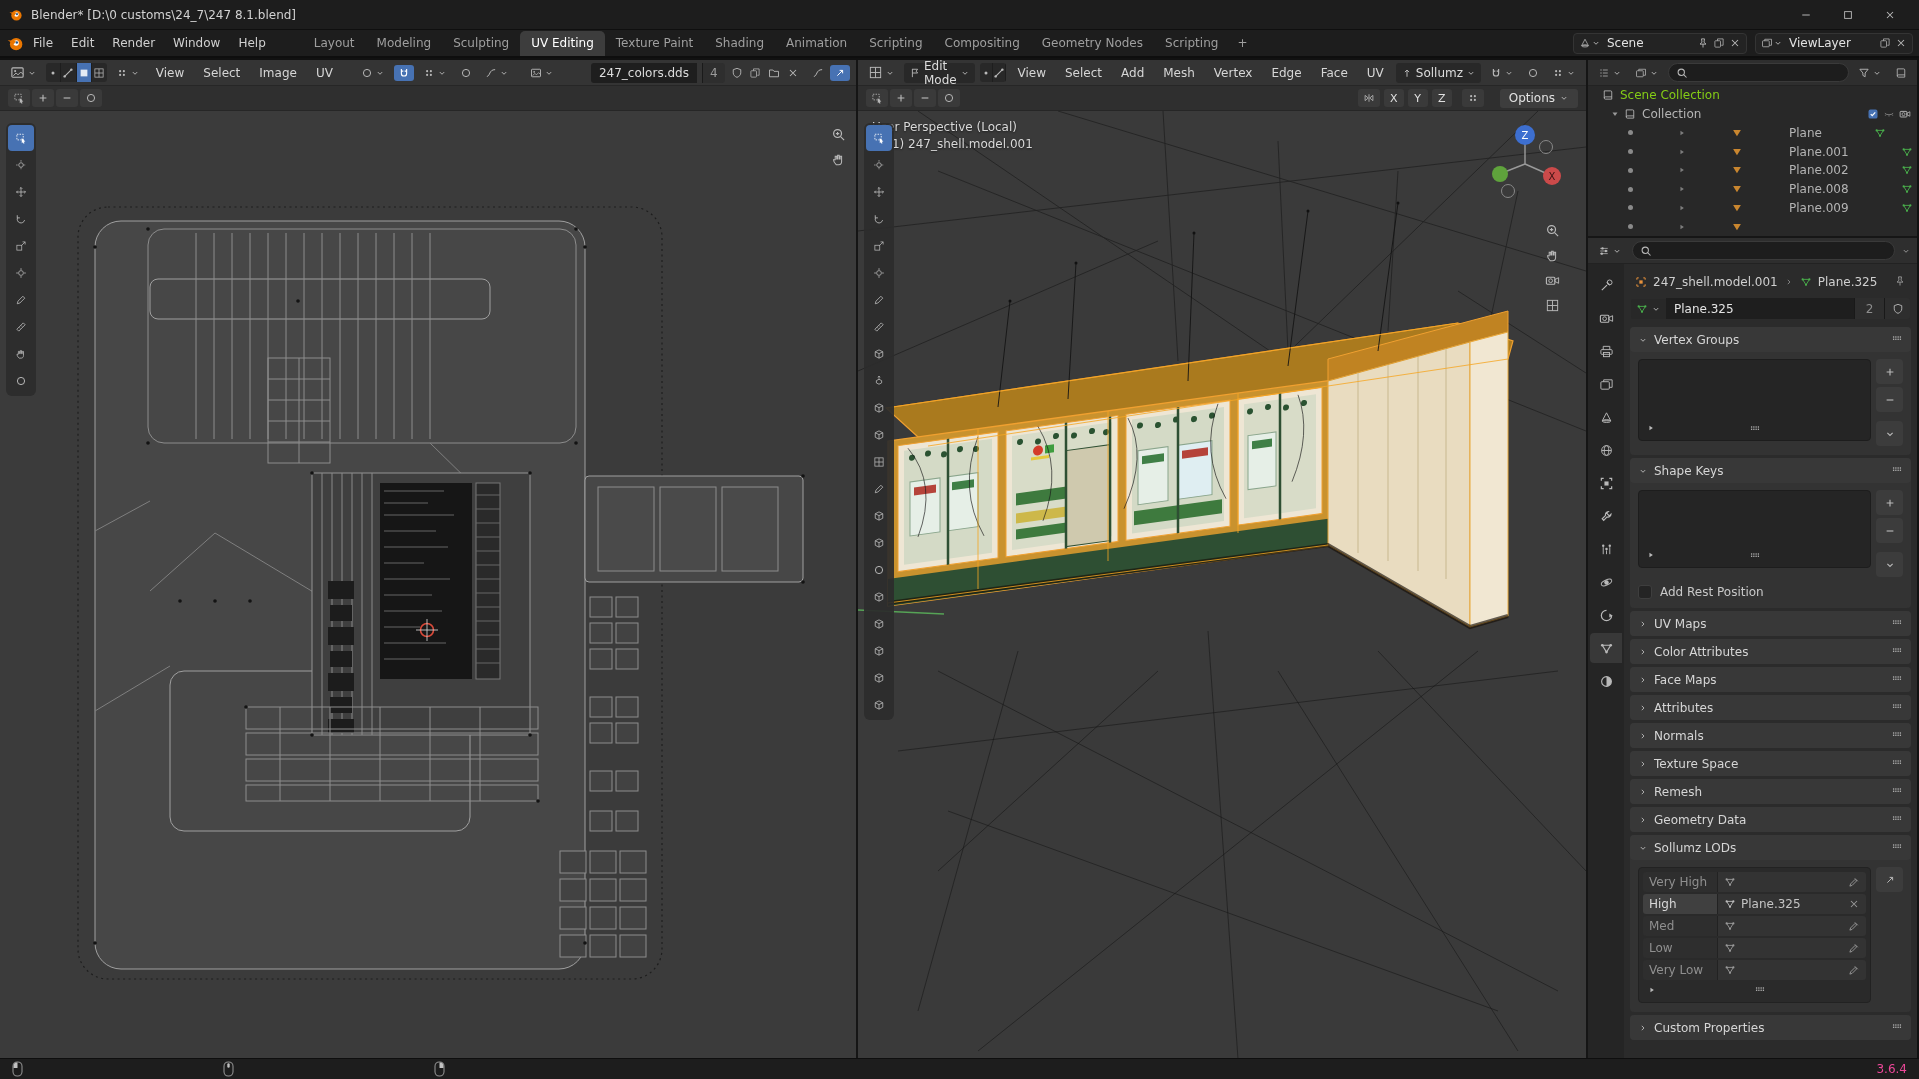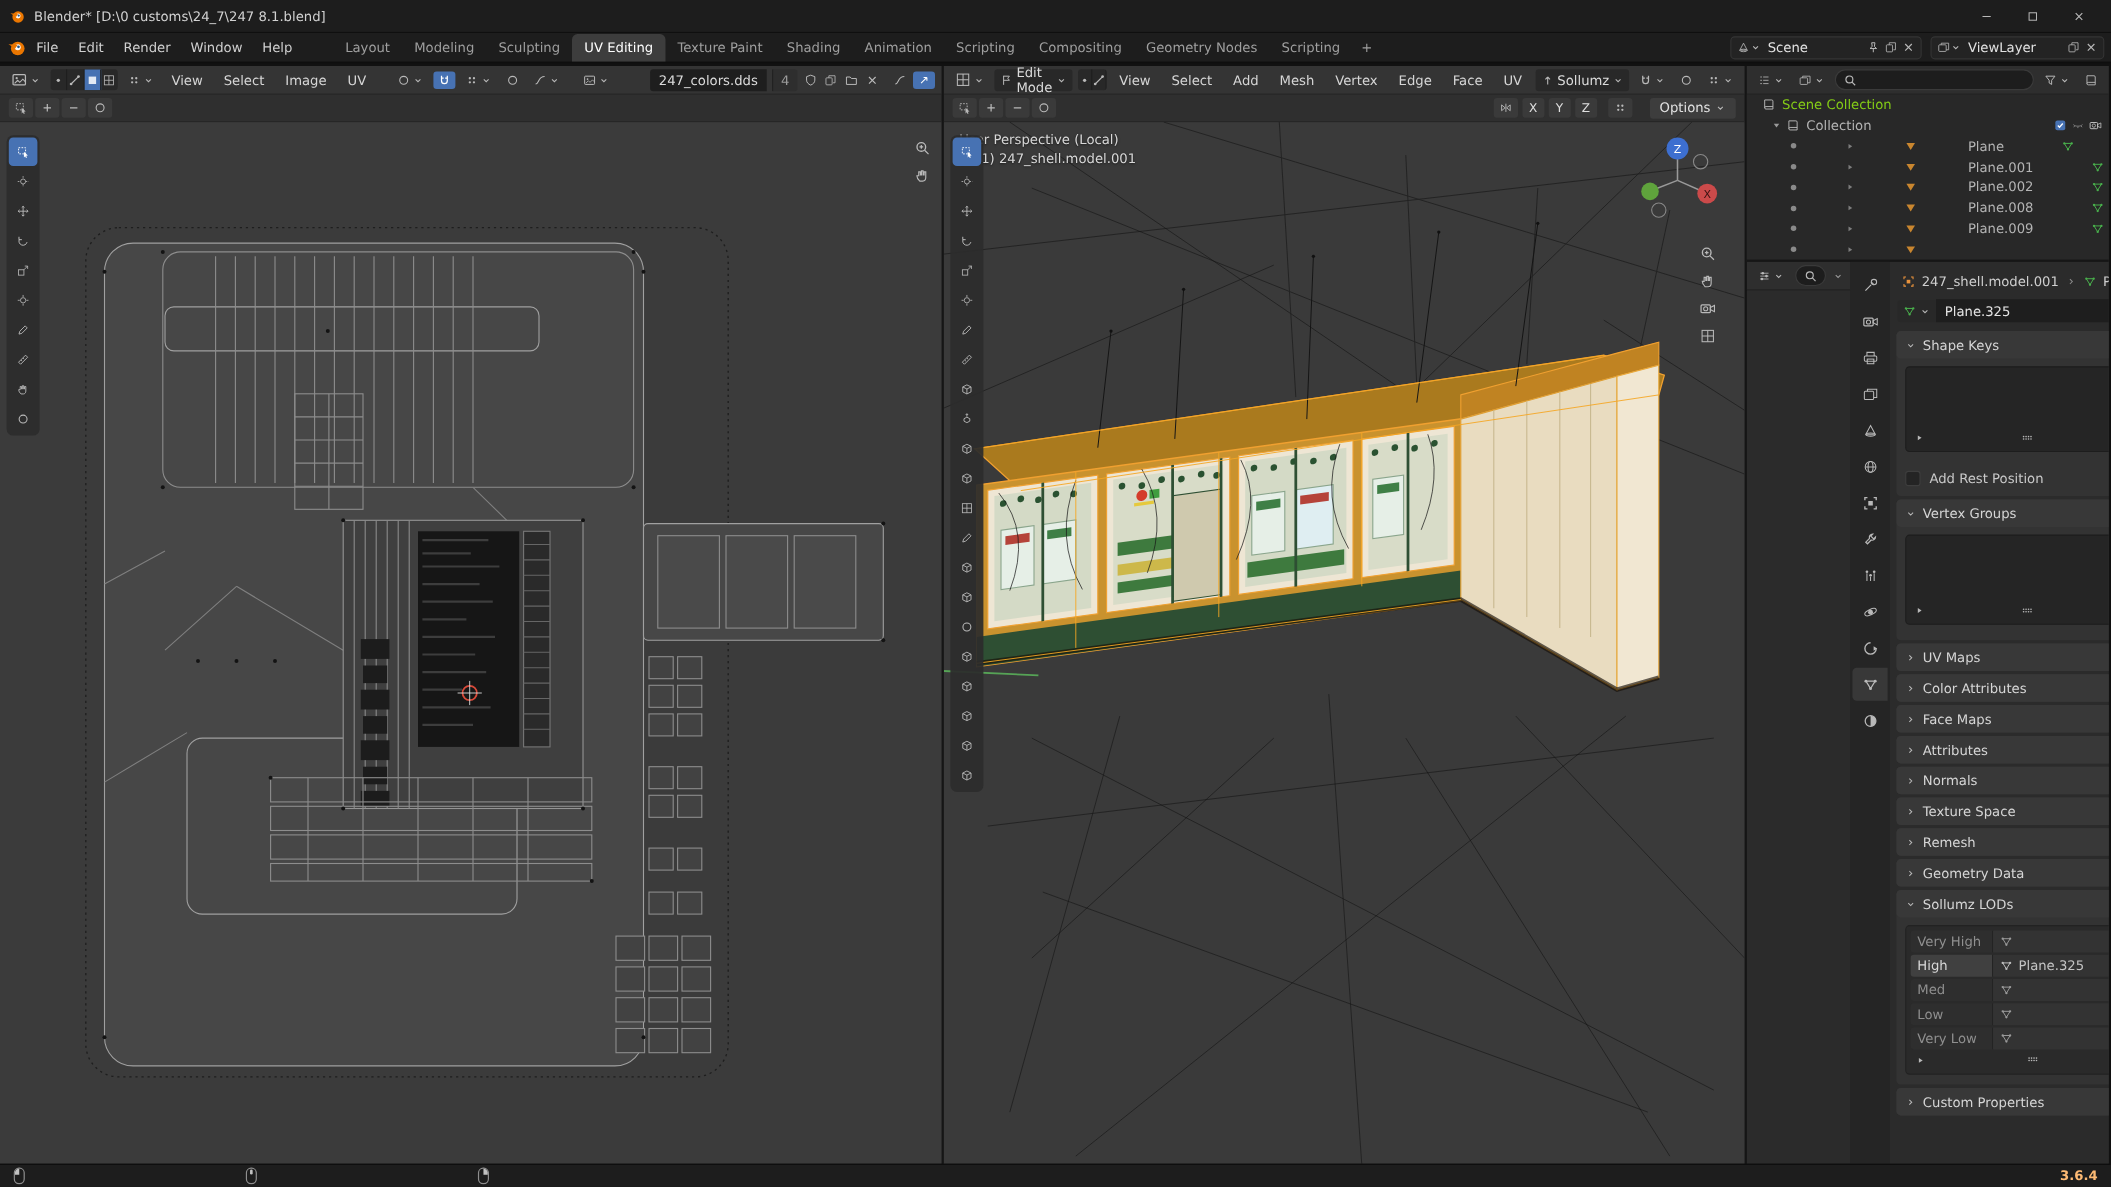--- a/index.html
+++ b/index.html
@@ -73,21 +73,21 @@
   .ol-header { height:26px; background:#2e2e2e; border-bottom:1px solid #222; display:flex; align-items:center; gap:5px; padding:0 6px; flex:none; }
   .search-box { flex:1; display:flex; align-items:center; gap:5px; background:#1d1d1d; border:1px solid #3a3a3a; border-radius:10px; height:19px; padding:0 7px; color:#8e8e8e; }
   .ol-row { height:20px; display:flex; align-items:center; gap:4px; padding:0 6px 0 4px; color:#b4b4b4; }
   .ol-row .name { margin-left:2px; }
   .ol-row .spacer { flex:1; }
   .ol-indent1 { padding-left:22px; } .ol-indent2 { padding-left:40px;gap:44px; }
   .dot { width:5px; height:5px; border-radius:50%; background:#8a8a8a; flex:none; }
   .tri-orange { color:#c9862f; } .mesh-green { color:#49b04c; }
 
   
-  .props { flex:1; display:flex; flex-direction:row; overflow:hidden; }
+  .props { flex:1; display:flex; flex-direction:column; overflow:hidden; }
   .props-header { height:26px; background:#2e2e2e; border-bottom:1px solid #222; display:flex; align-items:center; gap:6px; padding:0 6px; flex:none; }
   .props-body { flex:1; display:flex; min-height:0; }
   .tabstrip { width:36px; background:#252525; padding-top:6px; display:flex; flex-direction:column; gap:3px; align-items:center; flex:none; }
   .ptab { width:32px; height:30px; display:flex; align-items:center; justify-content:center; border-radius:4px 0 0 4px; color:#9f9f9f; }
   .ptab.active { background:#383838; }
   .props-content { flex:1; background:#2b2b2b; padding:4px 5px; overflow:hidden; }
   .crumbs { display:flex; align-items:center; gap:6px; height:28px; padding:0 6px; color:#cfcfcf; }
   .namerow { display:flex; align-items:center; gap:0; margin:2px 2px 8px; }
   .namerow .dd { border-radius:3px 0 0 3px; }
   .namerow .nfield { flex:1; background:#1e1e1e; height:21px; display:flex; align-items:center; padding:0 8px; color:#e4e4e4; }
@@ -111,21 +111,21 @@
   .lodlabel { width:74px; display:flex; align-items:center; padding:0 6px; color:#8f8f8f; background:#2e2e2e; border-radius:3px 0 0 3px; }
   .lodrow.sel .lodlabel { background:#404040; color:#d8d8d8; }
   .lodfield { flex:1; background:#333; border-radius:0 3px 3px 0; display:flex; align-items:center; gap:5px; padding:0 6px; color:#c4c4c4; border-left:1px solid #222; }
   .lodfield .spacer { flex:1; }
   .lodfoot { display:flex; align-items:center; height:16px; padding:0 4px; color:#777; }
   .lodfoot .dragc { margin:0 auto; color:#555; }
 
   
   .statusbar { position:absolute; left:0; right:0; bottom:0; height:21px; background:#1d1d1d; border-top:1px solid #0e0e0e; display:flex; align-items:center; }
   .mouse-hint { display:flex; align-items:center; }
-  .version { margin-left:auto; margin-right:12px; color:#fdba74;font-weight:bold; }
+  .version { margin-left:auto; margin-right:12px; color:#ec4899; }
 </style>
 </head>
 <body>
 
 <svg width="0" height="0" style="position:absolute" aria-hidden="true">
   <defs>
     <symbol id="i-caret-d" viewBox="0 0 16 16">
         <path d="M4.5 6.5L8 10l3.5-3.5" fill="none" stroke="currentColor" stroke-width="1.5"></path>
       </symbol>
     <symbol id="i-caret-r" viewBox="0 0 16 16">
@@ -1477,20 +1477,61 @@
                   <use href="#i-shield"></use>
                 </svg>
               </span>
           </div>
 
           <div class="panel">
             <div class="panel-h">
               <svg class="ic xs">
                   <use href="#i-caret-d"></use>
                 </svg>
+              <span>Vertex Groups</span>
+              <span class="drag"><svg class="ic sm">
+                    <use href="#i-drag"></use>
+                  </svg></span>
+            </div>
+            <div class="panel-body">
+              <div class="listrow">
+                <div class="listbox">
+                  <span class="corner"><svg class="ic xs">
+                        <use href="#i-tri-r"></use>
+                      </svg></span>
+                  <span class="dragc"><svg class="ic sm">
+                        <use href="#i-drag"></use>
+                      </svg></span>
+                </div>
+                <div class="btncol">
+                  <span class="sq-btn">
+                      <svg class="ic sm">
+                        <use href="#i-plus"></use>
+                      </svg>
+                    </span>
+                  <span class="sq-btn">
+                      <svg class="ic sm">
+                        <use href="#i-minus"></use>
+                      </svg>
+                    </span>
+                  <span class="sq-btn" style="margin-top:6px">
+                      <svg class="ic sm">
+                        <use href="#i-caret-d"></use>
+                      </svg>
+                    </span>
+                </div>
+              </div>
+            </div>
+          </div>
+
+          <div class="panel">
+            <div class="panel-h">
+              <svg class="ic xs">
+                  <use href="#i-caret-d"></use>
+                </svg>
               <span>Shape Keys</span>
               <span class="drag"><svg class="ic sm">
                     <use href="#i-drag"></use>
                   </svg></span>
             </div>
             <div class="panel-body">
               <div class="listrow">
                 <div class="listbox" style="height:78px">
                   <span class="corner"><svg class="ic xs">
                         <use href="#i-tri-r"></use>
@@ -1513,61 +1554,20 @@
                   <span class="sq-btn" style="margin-top:6px">
                       <svg class="ic sm">
                         <use href="#i-caret-d"></use>
                       </svg>
                     </span>
                 </div>
               </div>
               <div class="chk-row">
                 <span class="chk"></span>
                 <span>Add Rest Position</span>
-              </div>
-            </div>
-          </div>
-
-          <div class="panel">
-            <div class="panel-h">
-              <svg class="ic xs">
-                  <use href="#i-caret-d"></use>
-                </svg>
-              <span>Vertex Groups</span>
-              <span class="drag"><svg class="ic sm">
-                    <use href="#i-drag"></use>
-                  </svg></span>
-            </div>
-            <div class="panel-body">
-              <div class="listrow">
-                <div class="listbox">
-                  <span class="corner"><svg class="ic xs">
-                        <use href="#i-tri-r"></use>
-                      </svg></span>
-                  <span class="dragc"><svg class="ic sm">
-                        <use href="#i-drag"></use>
-                      </svg></span>
-                </div>
-                <div class="btncol">
-                  <span class="sq-btn">
-                      <svg class="ic sm">
-                        <use href="#i-plus"></use>
-                      </svg>
-                    </span>
-                  <span class="sq-btn">
-                      <svg class="ic sm">
-                        <use href="#i-minus"></use>
-                      </svg>
-                    </span>
-                  <span class="sq-btn" style="margin-top:6px">
-                      <svg class="ic sm">
-                        <use href="#i-caret-d"></use>
-                      </svg>
-                    </span>
-                </div>
               </div>
             </div>
           </div>
 
           <div class="panel">
             <div class="panel-h">
                 <svg class="ic xs">
                   <use href="#i-caret-r"></use>
                 </svg>
                 <span>UV Maps</span>

